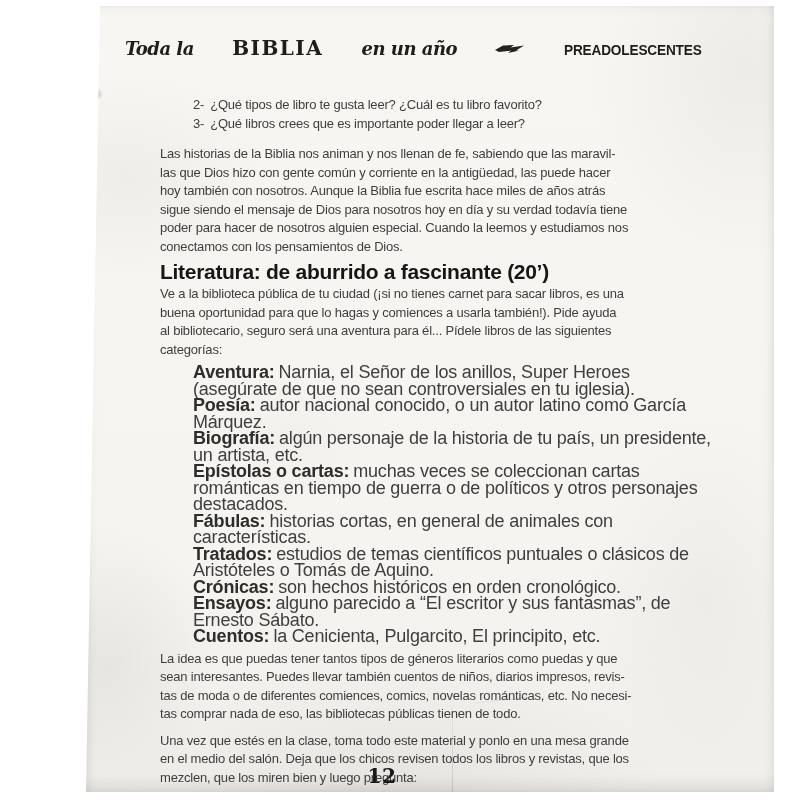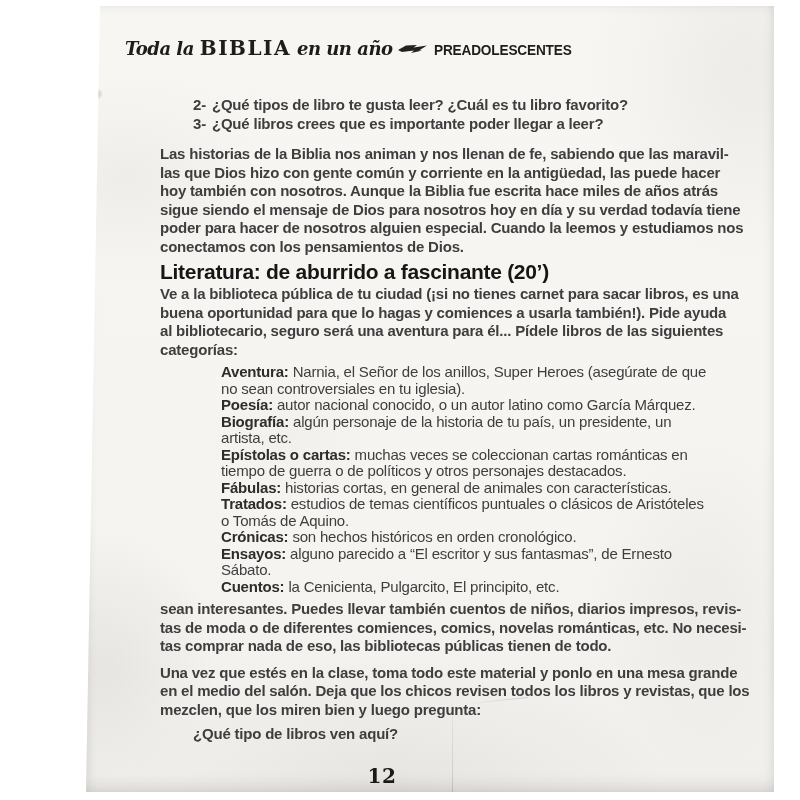--- a/index.html
+++ b/index.html
@@ -32,42 +32,42 @@
     position:absolute;left:366px;top:680px;width:1px;height:112px;
     background:linear-gradient(to bottom, rgba(0,0,0,0), rgba(0,0,0,0.14));
   }
   .crease-d{
     position:absolute;left:384px;top:694px;width:58px;height:1px;
     background:linear-gradient(to right, rgba(0,0,0,0.02), rgba(0,0,0,0.14));
     transform:rotate(-6deg);
   }
   
   .content{position:absolute;left:74px;top:0;width:560px;color:#3e3e3e;}
-  .line{white-space:nowrap;font-size:15px;line-height:18.5px;letter-spacing:-0.2px;font-weight:bold;}
+  .line{white-space:nowrap;font-size:13px;line-height:18.5px;letter-spacing:-0.2px;}
   
   .masthead{
-    display:flex;align-items:baseline;gap:6px;
-    margin:22px 0 0 -35px;color:#1d1d1b;white-space:nowrap;
+    display:flex;align-items:baseline;gap:20px;
+    margin:22px 0 0 -35px;color:#1d1d1b;white-space:nowrap;justify-content:space-between;
   }
   .script{font-family:"DejaVu Serif",serif;font-style:italic;font-weight:700;font-size:18px;letter-spacing:-0.5px;}
   .slab{font-family:"DejaVu Serif",serif;font-weight:700;font-size:20px;letter-spacing:1.5px;margin-top:8px;}
   .ornament{position:relative;top:-1px;}
   .audience{display:inline-block;font-weight:700;font-size:15.5px;letter-spacing:-0.2px;transform:scaleX(0.88);transform-origin:0 100%;}
   
   .questions{margin:36px 0 0 33px;}
   .q-num{margin-right:6px;}
   
   .para1{margin-top:12px;}
   .heading{
     margin:3px 0 0 0;font-size:21px;line-height:26px;font-weight:700;
     color:#161616;letter-spacing:-0.3px;font-family:"Liberation Sans",sans-serif;
   }
   .lead{margin-top:0;}
   .categories{margin:5px 0 0 33px;width:521px;}
-  .cat{font-size:15px;line-height:16.5px;letter-spacing:-0.2px;margin-left:28px;}
+  .cat{font-size:18px;line-height:16.5px;letter-spacing:-0.2px;}
   .cat-label{font-weight:700;color:#2d2d2b;margin-right:4px;}
   .para-idea{margin-top:5px;}
   .para-setup{margin-top:8px;}
   .closing{margin:6px 0 0 33px;}
   .page-num{
     position:absolute;left:276px;top:758px;width:40px;text-align:center;
     font-family:"DejaVu Serif",serif;font-weight:700;font-size:20px;color:#1a1a18;letter-spacing:0.5px;
   }
 </style>
 </head>
@@ -165,20 +165,21 @@
           <span class="cat-label">Ensayos:</span><span>alguno parecido a “El escritor y sus fantasmas”, de Ernesto Sábato.</span>
         </div>
 
         <div class="cat">
           <span class="cat-label">Cuentos:</span><span>la Cenicienta, Pulgarcito, El principito, etc.</span>
         </div>
       </div>
 
     <div class="para-idea">
 
+        <div class="line">La idea es que puedas tener tantos tipos de géneros literarios como puedas y que</div>
 
         <div class="line">sean interesantes. Puedes llevar también cuentos de niños, diarios impresos, revis-</div>
 
         <div class="line">tas de moda o de diferentes comiences, comics, novelas románticas, etc. No necesi-</div>
 
         <div class="line">tas comprar nada de eso, las bibliotecas públicas tienen de todo.</div>
       </div>
 
     <div class="para-setup">
 

